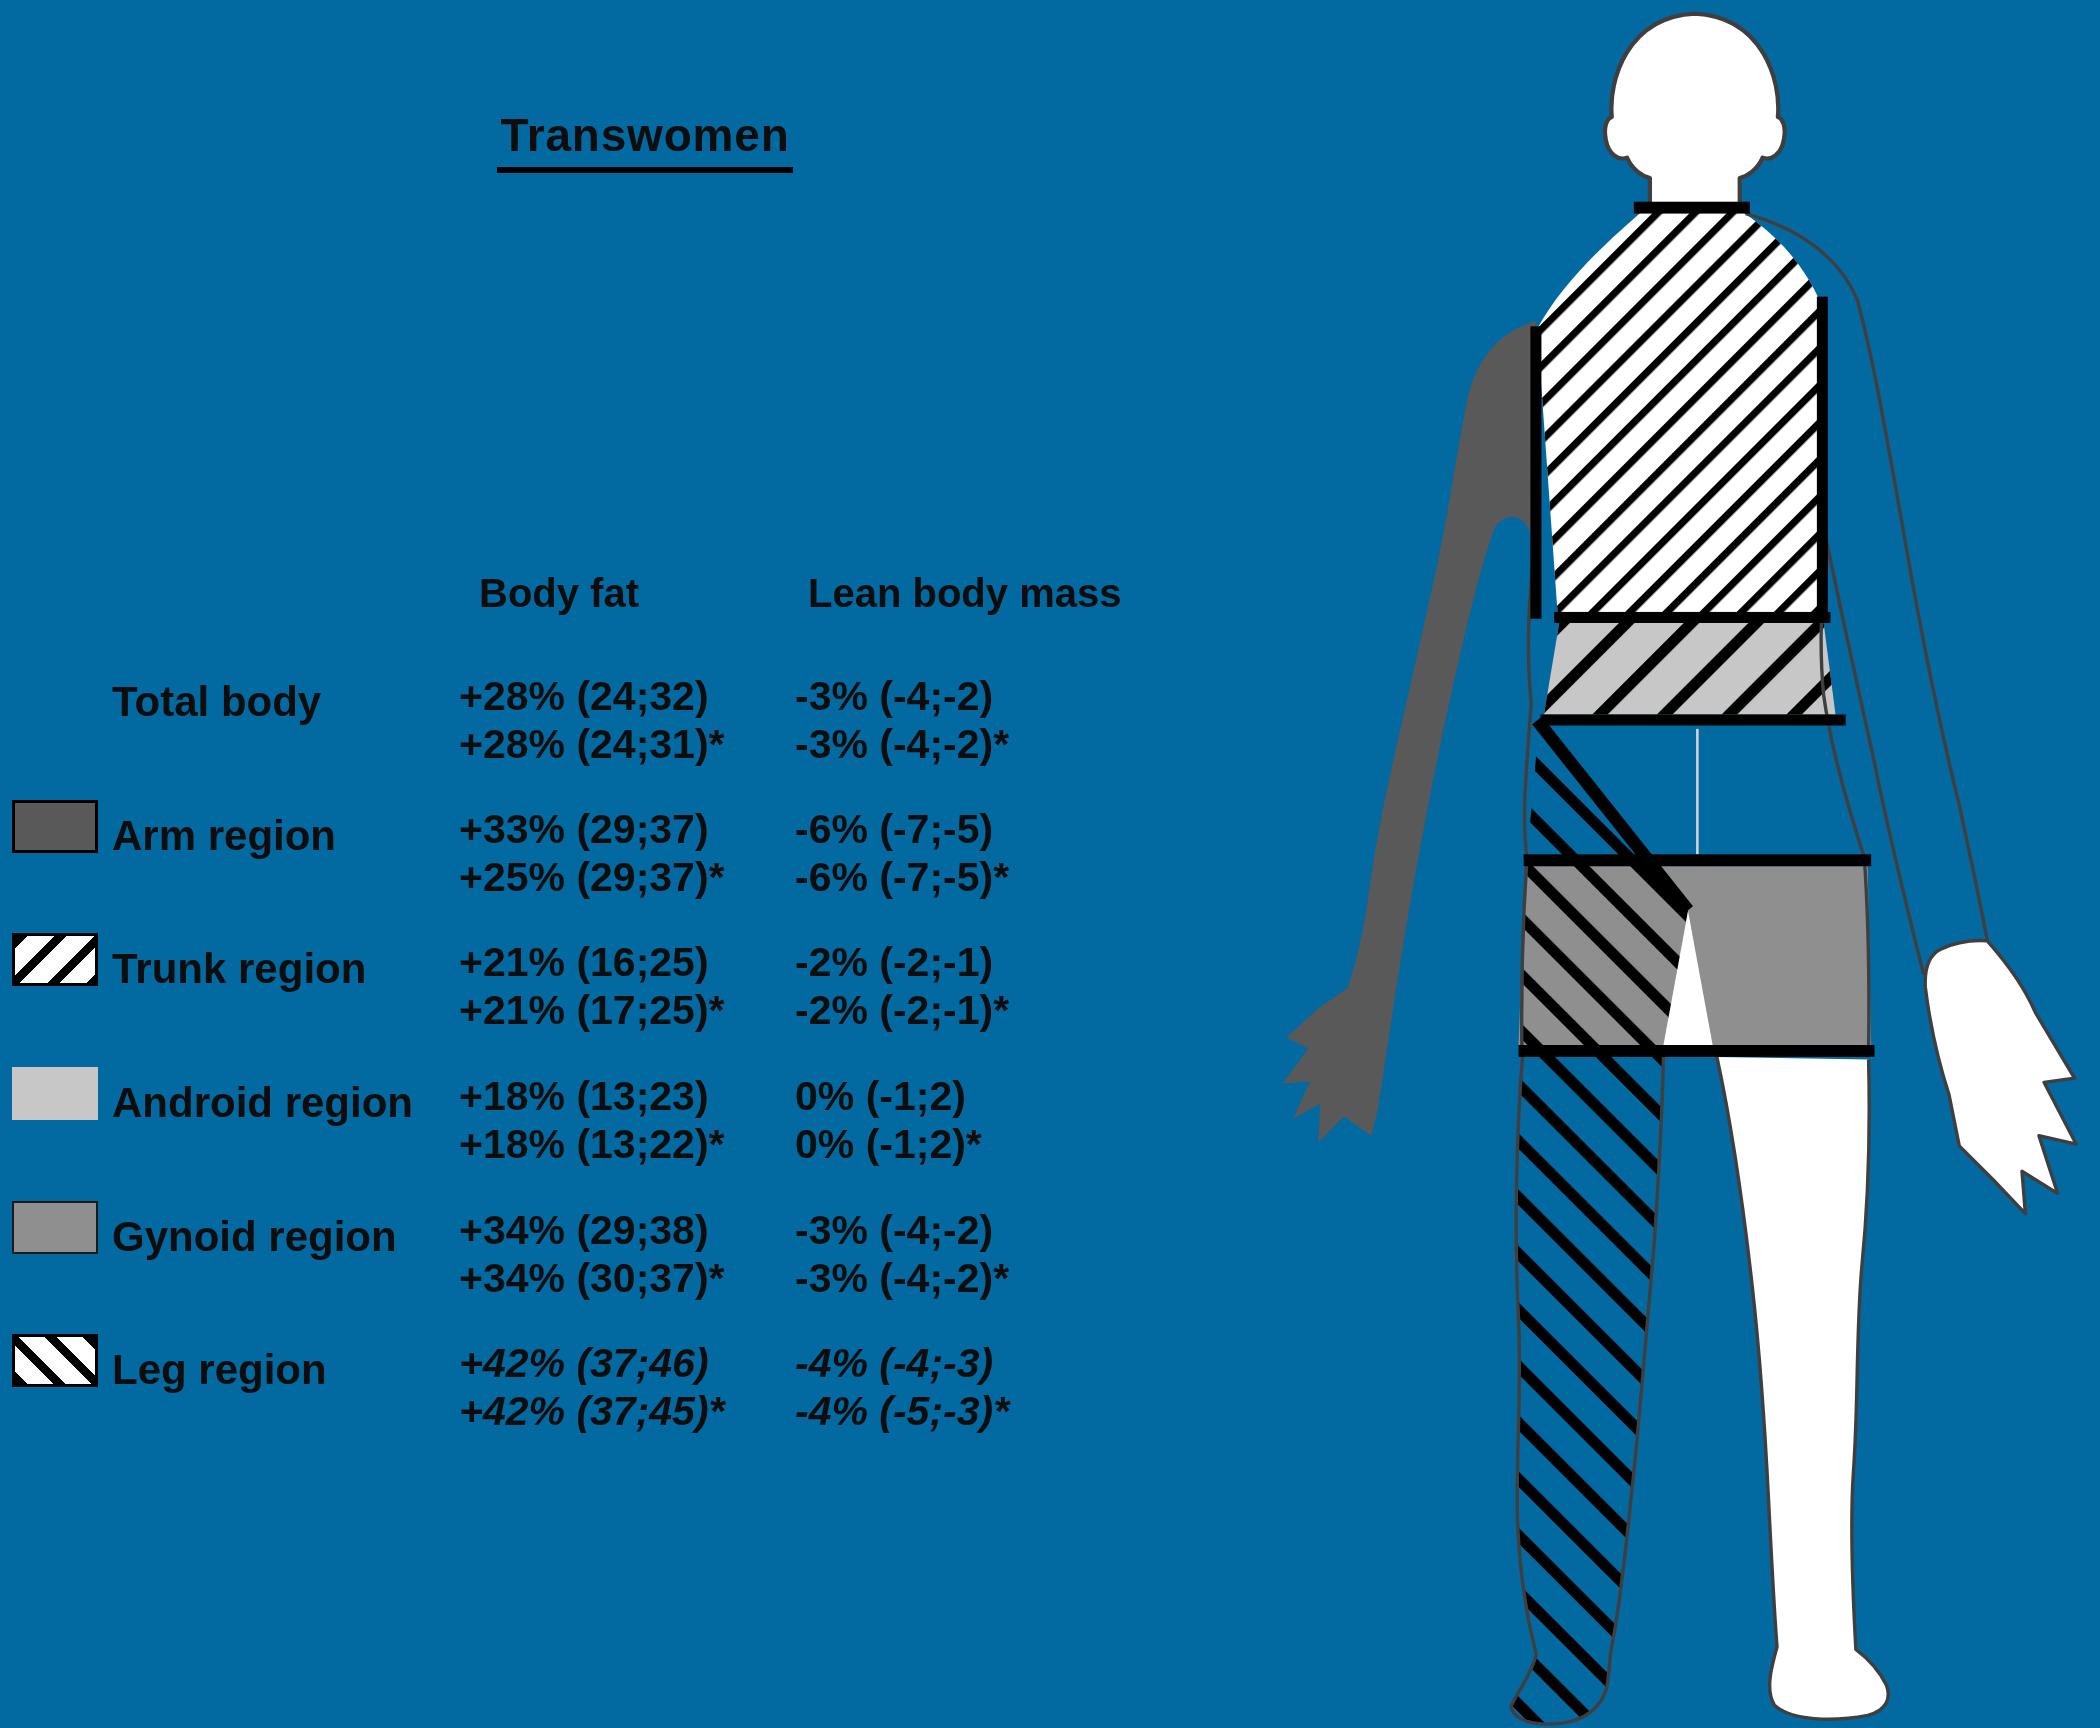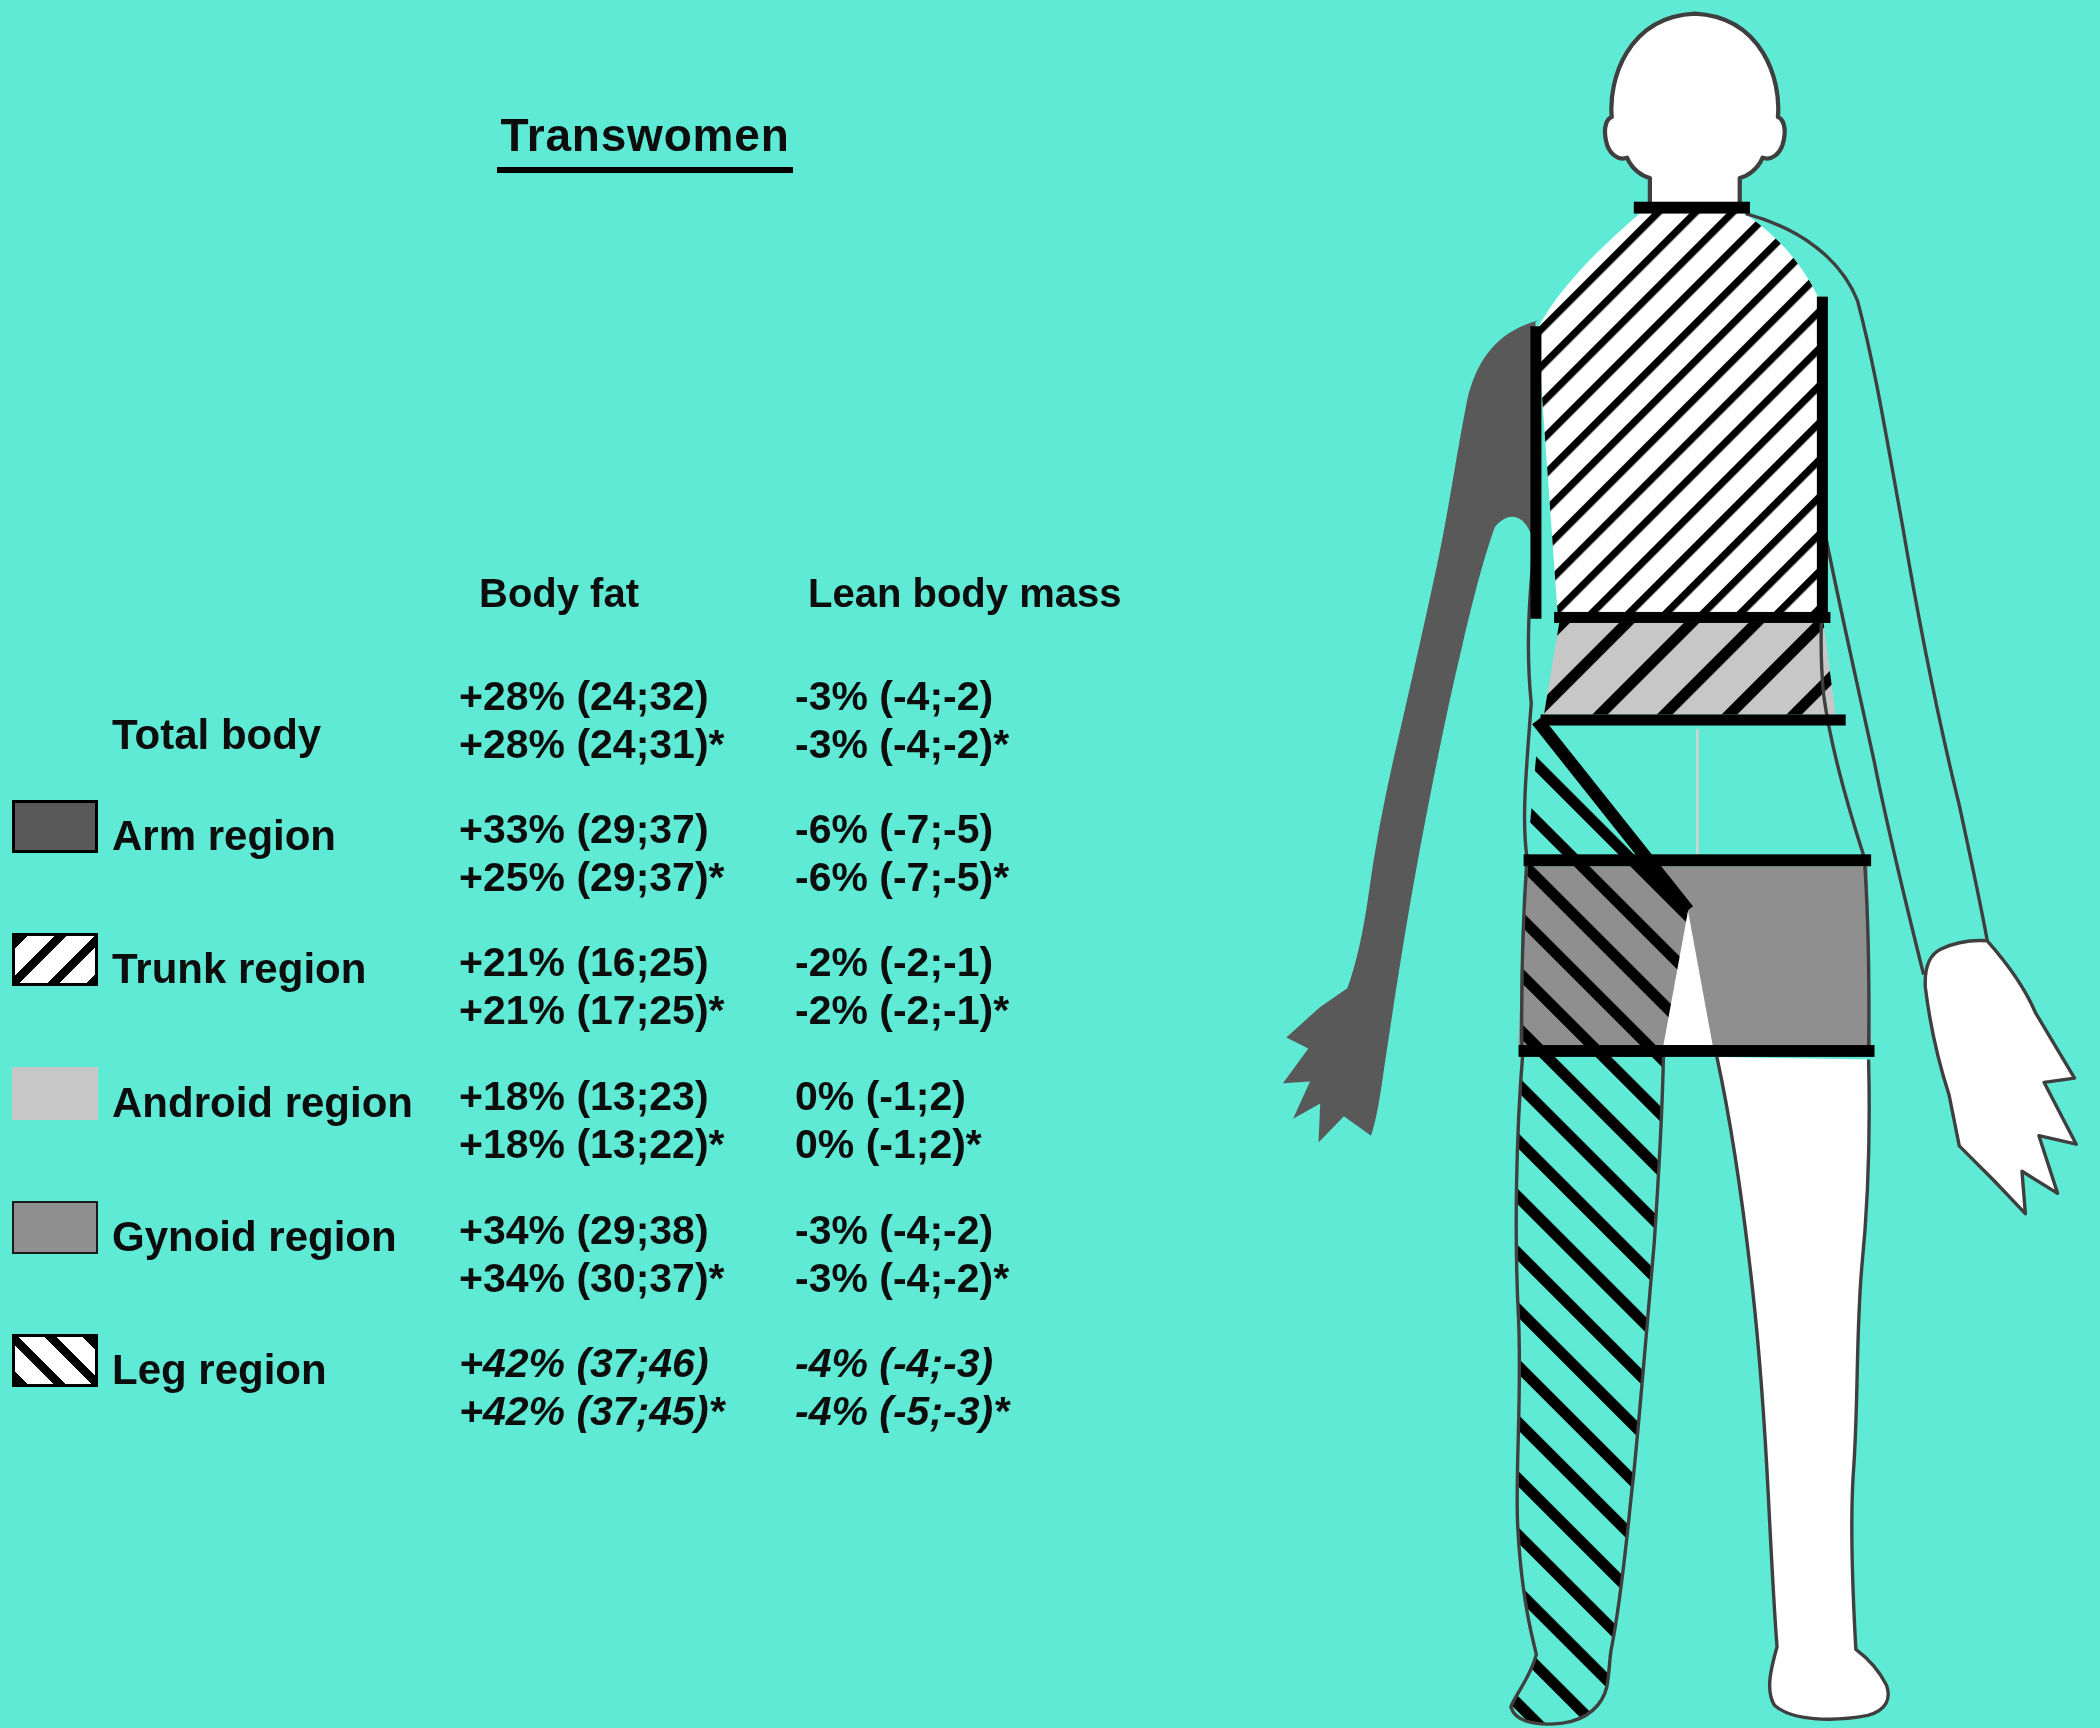--- a/index.html
+++ b/index.html
@@ -1,34 +1,34 @@
 <!DOCTYPE html>
 <html style="font-size:13.6px"><head>
 <meta charset="utf-8">
 <style>
   html,body{margin:0;padding:0;background:#fff;}
   .canvas{
-    position:relative;width:2100px;height:1729px;background:#5eead4;overflow:hidden;
+    position:relative;width:2100px;height:1729px;background:#0369a1;overflow:hidden;
     font-family:"Liberation Sans","DejaVu Sans",sans-serif;color:#0d0d0d;
   }
   .abs{position:absolute;}
   .title{
     left:497px;top:108px;font-size:46px;font-weight:bold;
     border-bottom:6px solid #000;padding:0 3.4px 5.1px 3.4px;letter-spacing:0.8px;
   }
   .tbl-header{left:477px;top:448px;font-size:40px;font-weight:bold;white-space:nowrap;}
   .colhead{top:571px;font-size:40px;font-weight:bold;white-space:nowrap;}
   .colhead.c1{left:479px;}
   .colhead.c2{left:808px;}
   .row-label{left:112px;font-size:42px;font-weight:bold;white-space:nowrap;}
   .cell{font-size:41px;font-weight:bold;line-height:48px;white-space:nowrap;margin-top:24px;}
   .cell.c1{left:459px;}
   .cell.c2{left:795px;}
   
-  .r0 .cell{top:648px;} .r0 .row-label{top:678px;margin-top:33px;}
+  .r0 .cell{top:648px;} .r0 .row-label{top:678px;}
   .r1 .cell{top:781px;} .r1 .row-label{top:812px;}
   .r2 .cell{top:914px;} .r2 .row-label{top:945px;}
   .r3 .cell{top:1048px;} .r3 .row-label{top:1079px;}
   .r4 .cell{top:1182px;} .r4 .row-label{top:1213px;}
   .r5 .cell{top:1315px;font-style:italic;} .r5 .row-label{top:1346px;}
   .swatch{left:12px;width:86px;height:53px;box-sizing:border-box;}
   .r1 .swatch{top:800px;} .r2 .swatch{top:933px;} .r3 .swatch{top:1067px;}
   .r4 .swatch{top:1201px;} .r5 .swatch{top:1334px;}
   .sw-arm{background:#595959;border:3.4px solid #000;}
   .sw-trunk{background:repeating-linear-gradient(135deg,#000 0 8.5px,#fff 8.5px 28px);border:3.4px solid #000;}

